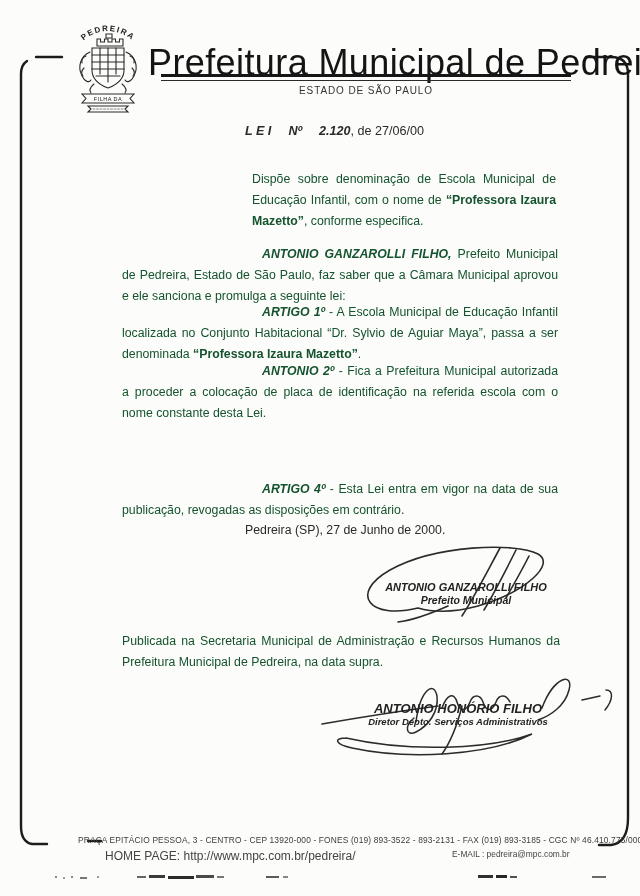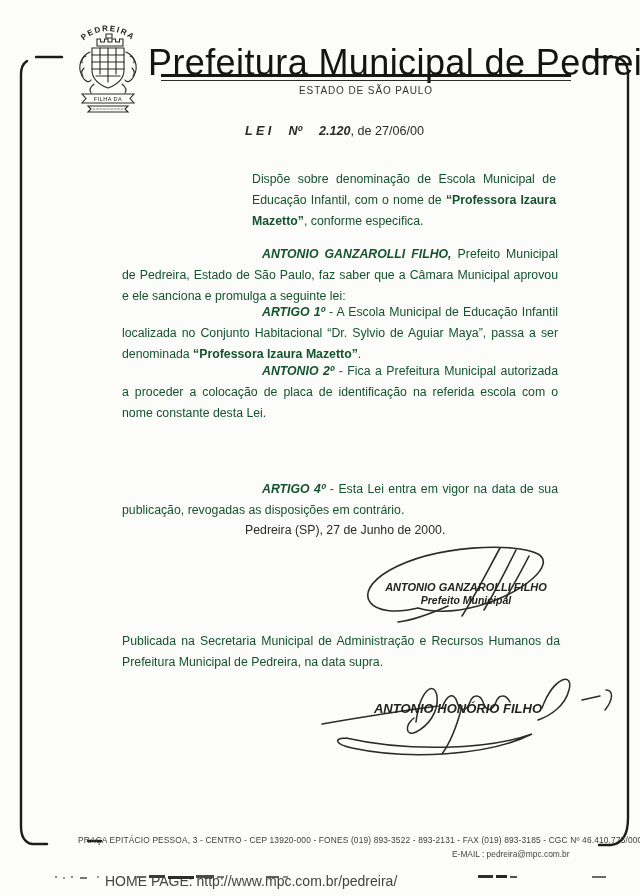--- a/index.html
+++ b/index.html
@@ -34,21 +34,21 @@
   .sig1 .tt{font-size:10.5px;}
   .sig2{left:356px;top:703px;width:204px;}
   .sig2 .nm{font-size:13px;}
   .sig2 .tt{font-size:9.5px;}
   .sigblock div{font-weight:700;font-style:italic;line-height:12.5px;}
   
   .pub{left:122px;top:631px;width:438px;text-indent:0;}
   
   .f1{position:absolute;left:78px;top:835px;width:524px;text-align:center;
     font-size:8.4px;color:#3c3c3c;letter-spacing:.15px;white-space:nowrap;}
-  .f2a{position:absolute;left:105px;top:873px;font-size:14px;color:#444;}
+  .f2a{position:absolute;left:105px;top:849px;font-size:12px;color:#444;}
   .f2b{position:absolute;left:452px;top:849px;font-size:8.4px;color:#444;text-align:center;}
   .noise div{position:absolute;}
 </style>
 </head>
 <body>
 
 <div class="doc">
 
   <svg class="abs" style="left:0;top:0;" width="640" height="896" viewBox="0 0 640 896" fill="none" stroke="#1c1c1c" stroke-width="2.4" stroke-linecap="round">
     <path d="M 62,57 H 36"></path>
@@ -128,20 +128,21 @@
     <path d="M 98,60 C 102,28 116,18 119,34 C 121,50 110,64 98,70 C 88,75 86,64 96,56"></path>
     <path d="M 124,46 C 129,32 136,30 139,40 C 142,50 148,50 152,40 C 155,32 162,32 165,40 C 168,50 174,50 178,40 C 181,32 188,32 192,40"></path>
     <path d="M 224,46 C 236,14 256,10 251,28 C 247,44 232,54 220,58"></path>
     <path d="M 264,38 L 282,34"></path>
     <path d="M 288,28 C 296,28 295,38 287,48"></path>
     <path d="M 28,76 C 90,90 170,88 214,72 C 170,94 90,98 34,86 C 16,82 16,76 28,76"></path>
     <path d="M 144,44 C 140,60 134,78 124,92"></path>
   </svg>
   <div class="sigblock sig2">
     <div class="nm">ANTONIO HONÓRIO FILHO</div>
+    <div class="tt">Diretor Depto. Serviços Administrativos</div>
   </div>
 
   <div class="f1">PRAÇA EPITÁCIO PESSOA, 3 - CENTRO - CEP 13920-000 - FONES (019) 893-3522 - 893-2131 - FAX (019) 893-3185 - CGC Nº 46.410.775/0001-35</div>
   <div class="f2a">HOME PAGE: http://www.mpc.com.br/pedreira/</div>
   <div class="f2b">E-MAIL : pedreira@mpc.com.br</div>
 
   <div class="noise">
     <div style="left:55px;top:876px;width:2px;height:2px;background:#888;"></div>
     <div style="left:63px;top:877px;width:2px;height:2px;background:#999;"></div>
     <div style="left:71px;top:876px;width:2px;height:2px;background:#888;"></div>

